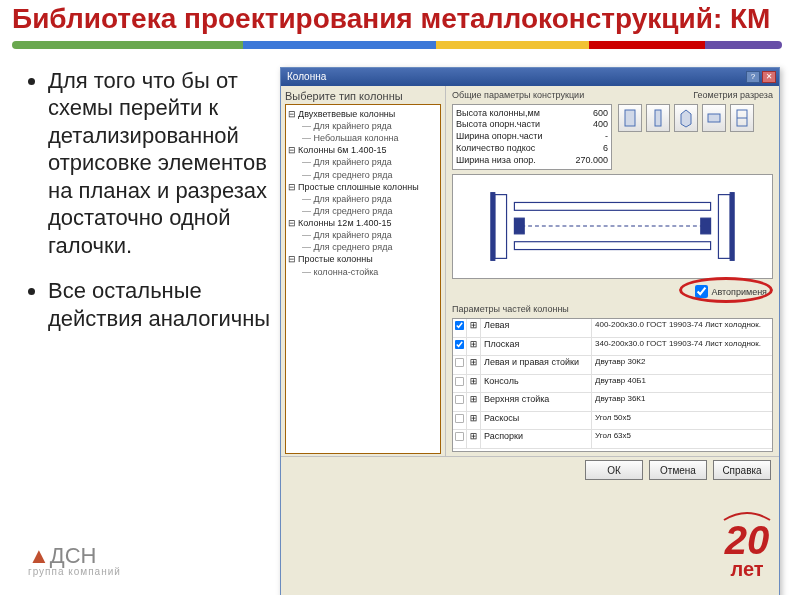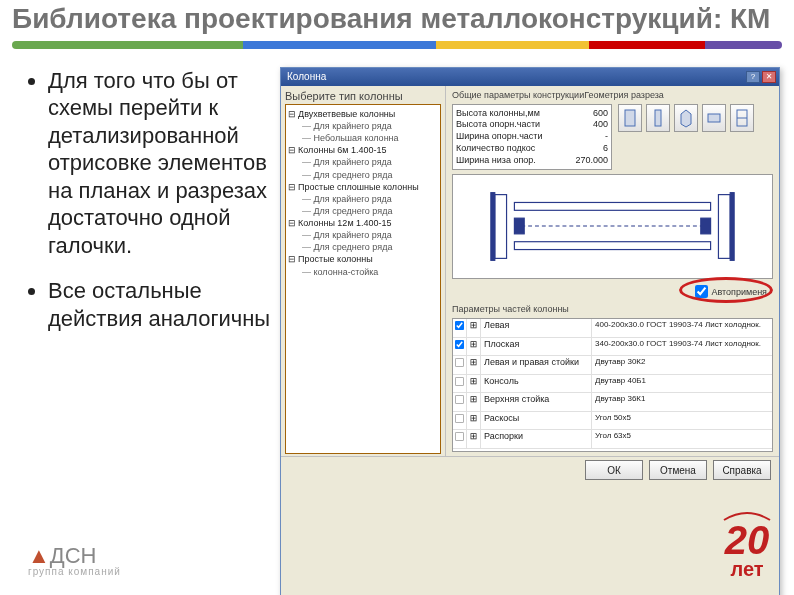--- a/index.html
+++ b/index.html
@@ -7,21 +7,21 @@
     width: 794px;
     height: 595px;
     font-family: Arial, sans-serif;
     background: #fff;
     position: relative;
     overflow: hidden;
   }
   .slide-title {
     font-size: 28px;
     font-weight: bold;
-    color: #737373;
+    color: #b91c1c;
     padding: 4px 12px 4px 12px;
     line-height: 1.1;
   }
   .title-underline {
     height: 8px;
     margin: 2px 12px 0 12px;
     background: linear-gradient(to right,
       #6aa84f 0%, #6aa84f 30%,
       #3c78d8 30%, #3c78d8 55%,
       #f1c232 55%, #f1c232 75%,
@@ -94,21 +94,21 @@
   .tree .t1::before { content:"— "; color:#888; }
   .tree .t0::before { content:"⊟ "; color:#333; }
 
   .right-panel {
     flex: 1;
     padding: 4px 6px;
     display:flex;
     flex-direction: column;
     gap: 4px;
   }
-  .section-labels { display:flex; font-size:9px; color:#444; }
+  .section-labels { display:flex; justify-content:space-between; font-size:9px; color:#444; }
   .top-row { display:flex; gap:6px; }
   .param-grid {
     background:#fff;
     border:1px solid #9a9a9a;
     width: 160px;
     padding:3px;
     font-size:9px;
   }
   .param-grid .prow { display:flex; justify-content:space-between; line-height:1.3; }
   .toolbar {

